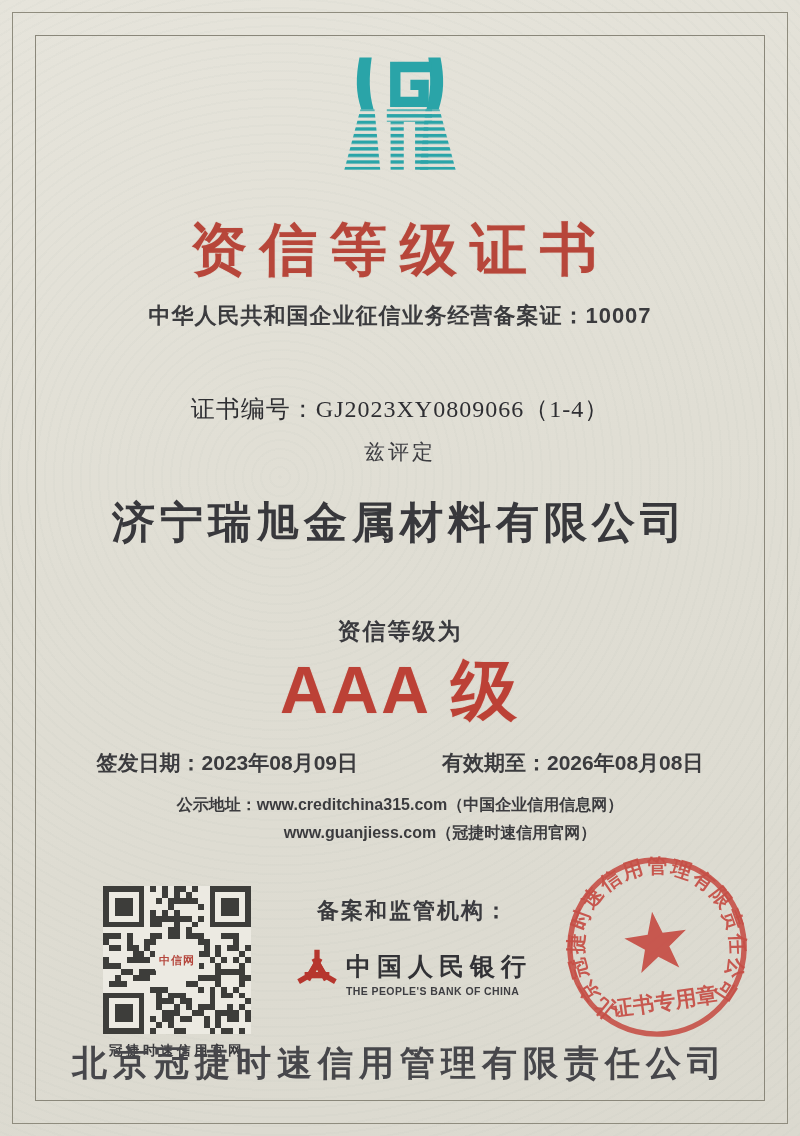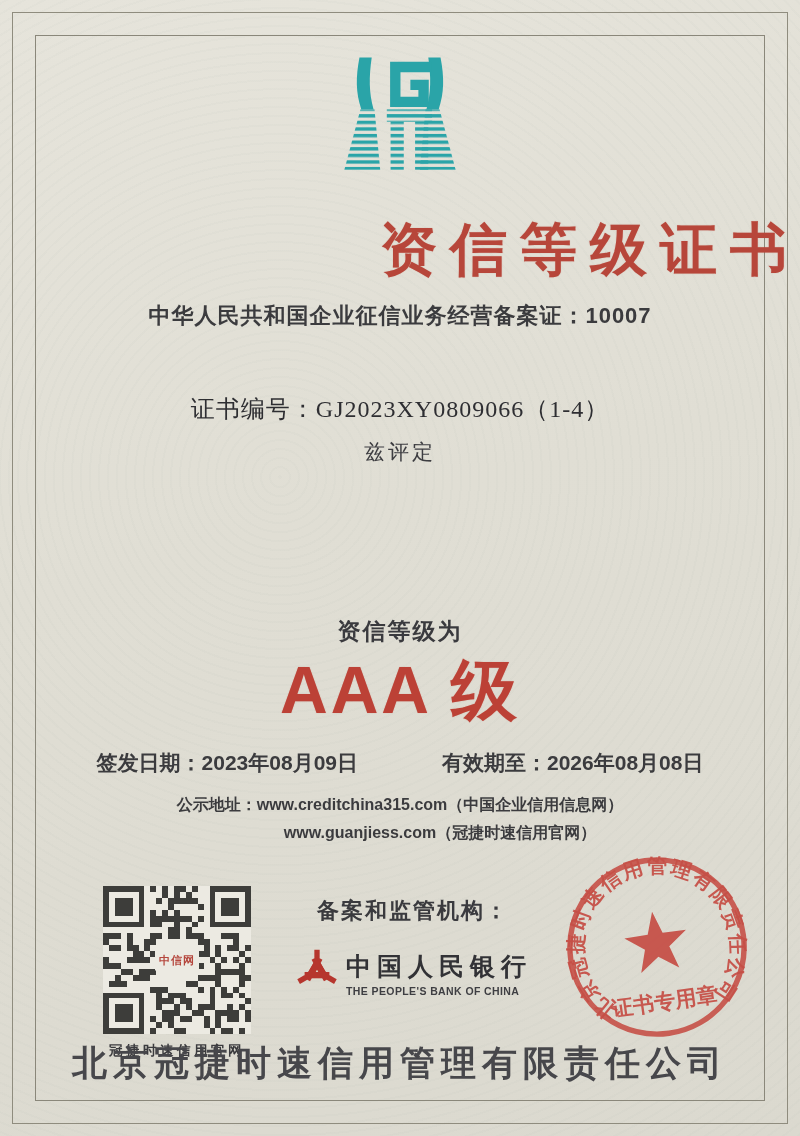--- a/index.html
+++ b/index.html
@@ -19,21 +19,20 @@
   .border-inner{position:absolute;inset:35px;border:1.5px solid #8a877a;pointer-events:none;}
 
   .abs{position:absolute;left:0;right:0;text-align:center;}
 
   .logo{top:54px;}
   .title{
     top:212px;
     font-size:57px;font-weight:800;letter-spacing:13px;
     color:#b7463a;
     text-shadow:0 0 1px rgba(183,70,58,.4);
-    text-align:right;
   }
   .subtitle{top:301px;font-size:22px;font-weight:700;color:#3b3b3e;letter-spacing:1px;}
   .certno{
     top:393px;font-size:24px;font-weight:400;color:#2e2e32;
     font-family:"Liberation Serif","DejaVu Serif",serif;letter-spacing:1px;
   }
   .evaluate{top:438px;font-size:21px;color:#3d3d41;font-family:"Liberation Serif","DejaVu Serif",serif;letter-spacing:3px;}
   .company{
     top:494px;font-size:43px;font-weight:600;color:#38383c;
     font-family:"Liberation Serif","DejaVu Serif",serif;letter-spacing:5px;
@@ -104,20 +103,21 @@
       <rect x="56" y="58" width="48" height="13" fill="url(#hstripe)"></rect>
       <rect x="60" y="71" width="14" height="51" fill="url(#hstripe)"></rect>
       <rect x="86" y="71" width="14" height="51" fill="url(#hstripe)"></rect>
     </svg>
   </div>
 
   <div class="abs title">资信等级证书</div>
   <div class="abs subtitle">中华人民共和国企业征信业务经营备案证：10007</div>
   <div class="abs certno">证书编号：GJ2023XY0809066（1-4）</div>
   <div class="abs evaluate">兹评定</div>
+  <div class="abs company">济宁瑞旭金属材料有限公司</div>
   <div class="abs rating-label">资信等级为</div>
   <div class="abs rating">AAA 级</div>
 
   <div class="abs dates">
     <span>签发日期：2023年08月09日</span>
     <span>有效期至：2026年08月08日</span>
   </div>
 
   <div class="abs publicity">
     <span>公示地址：</span>

